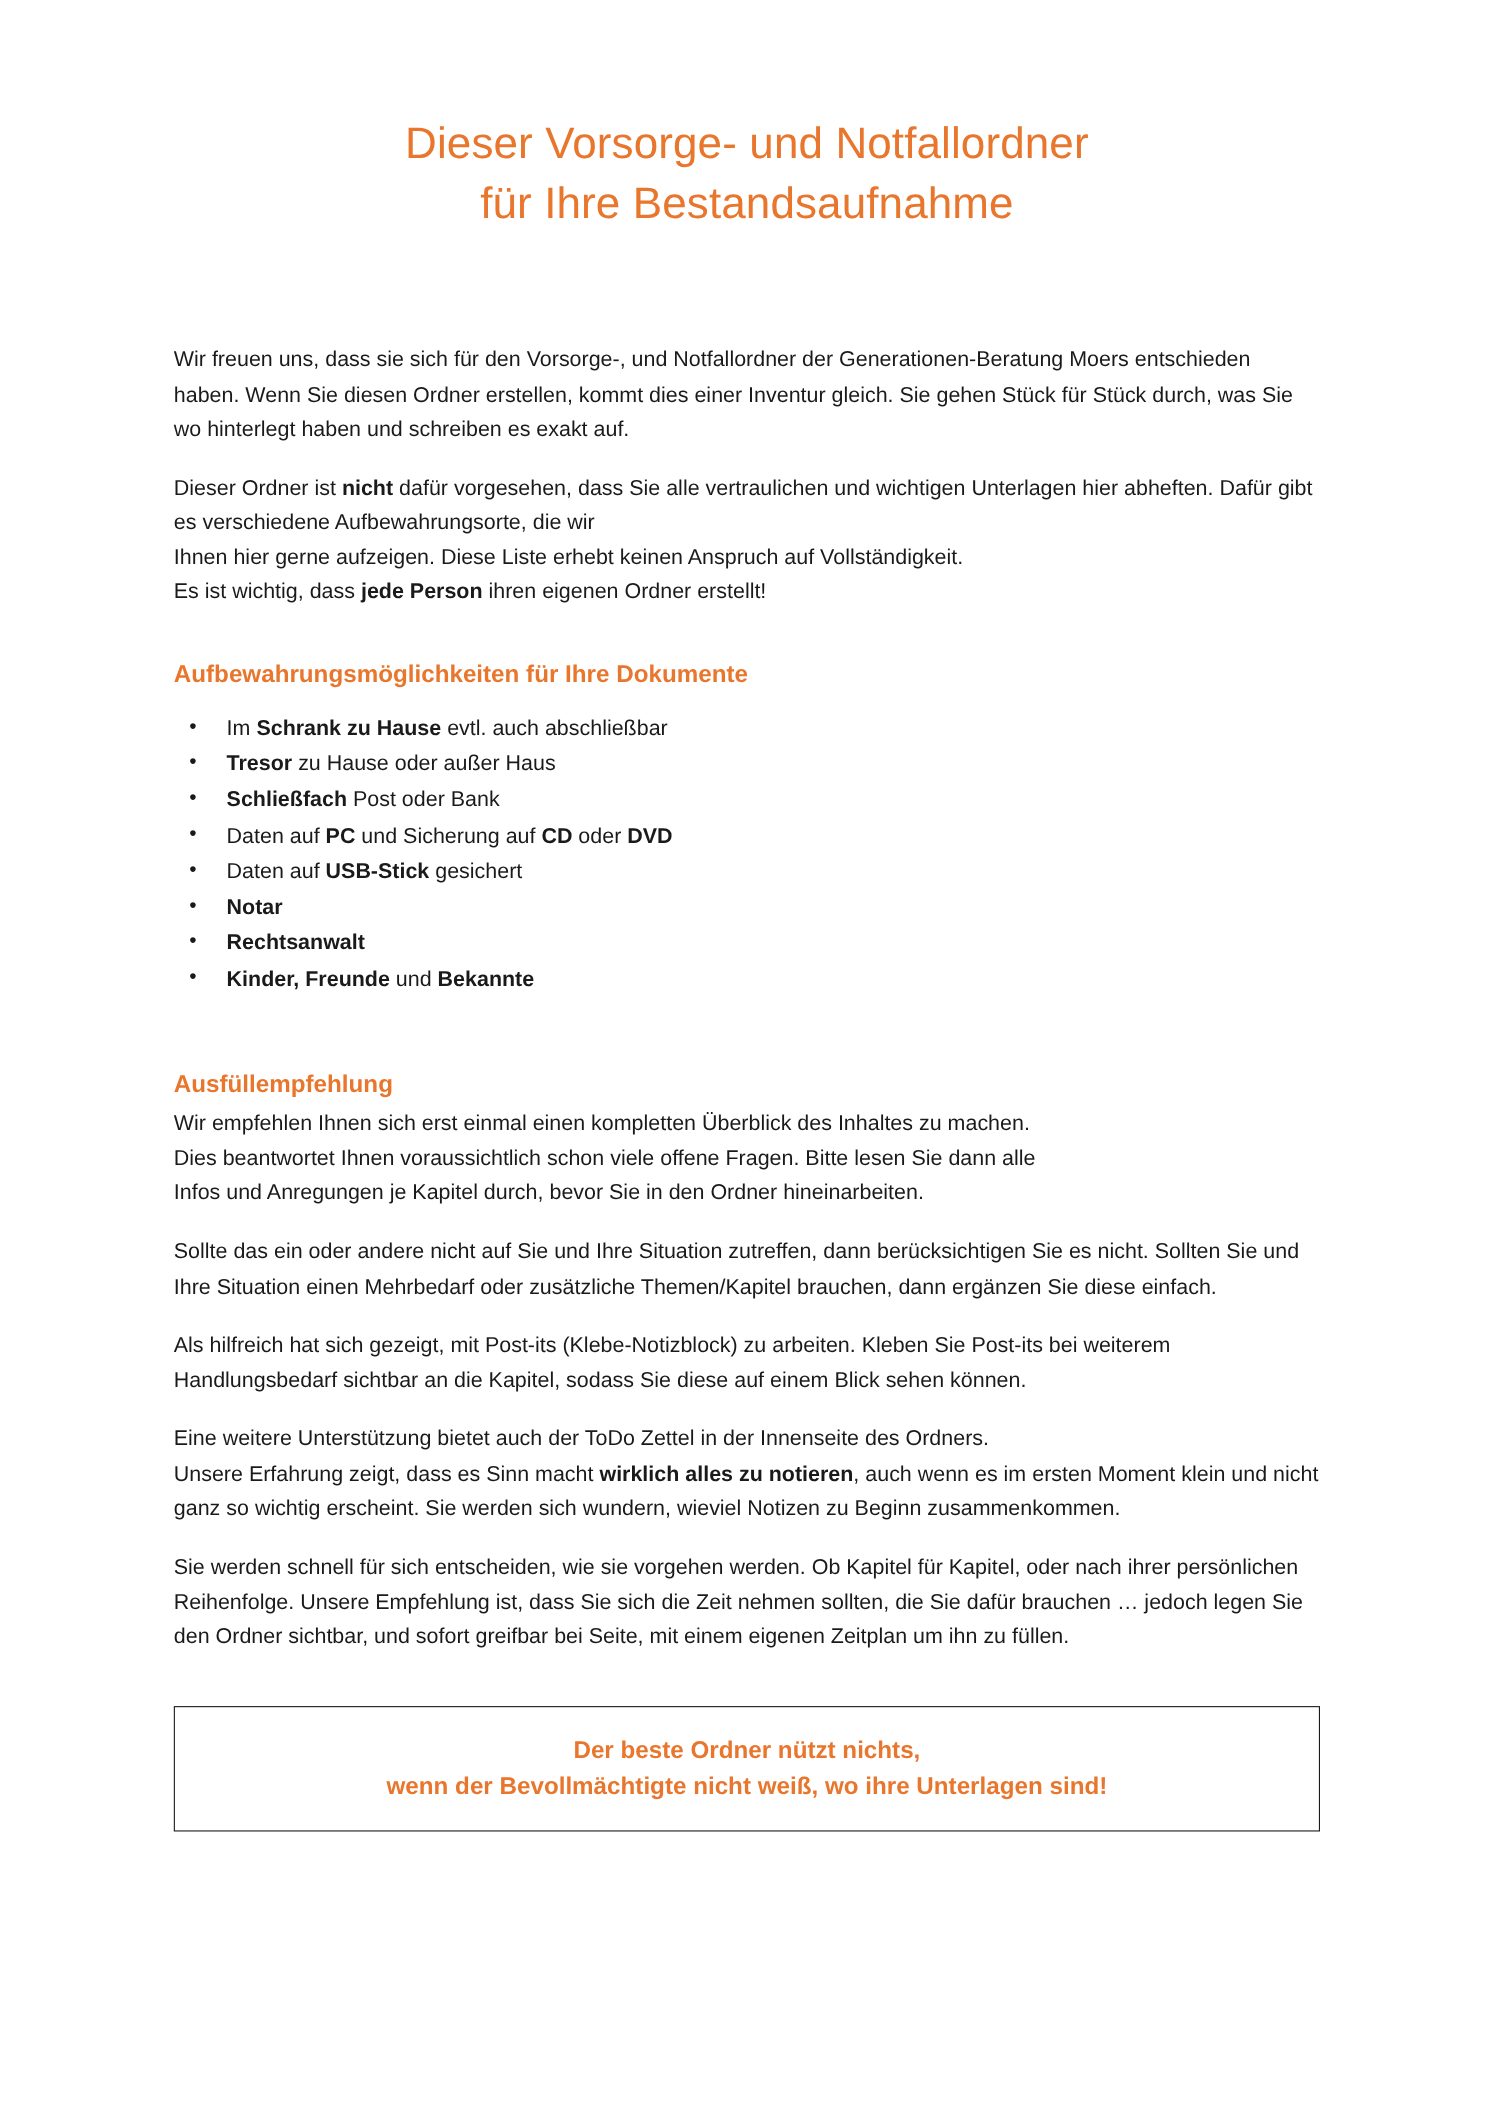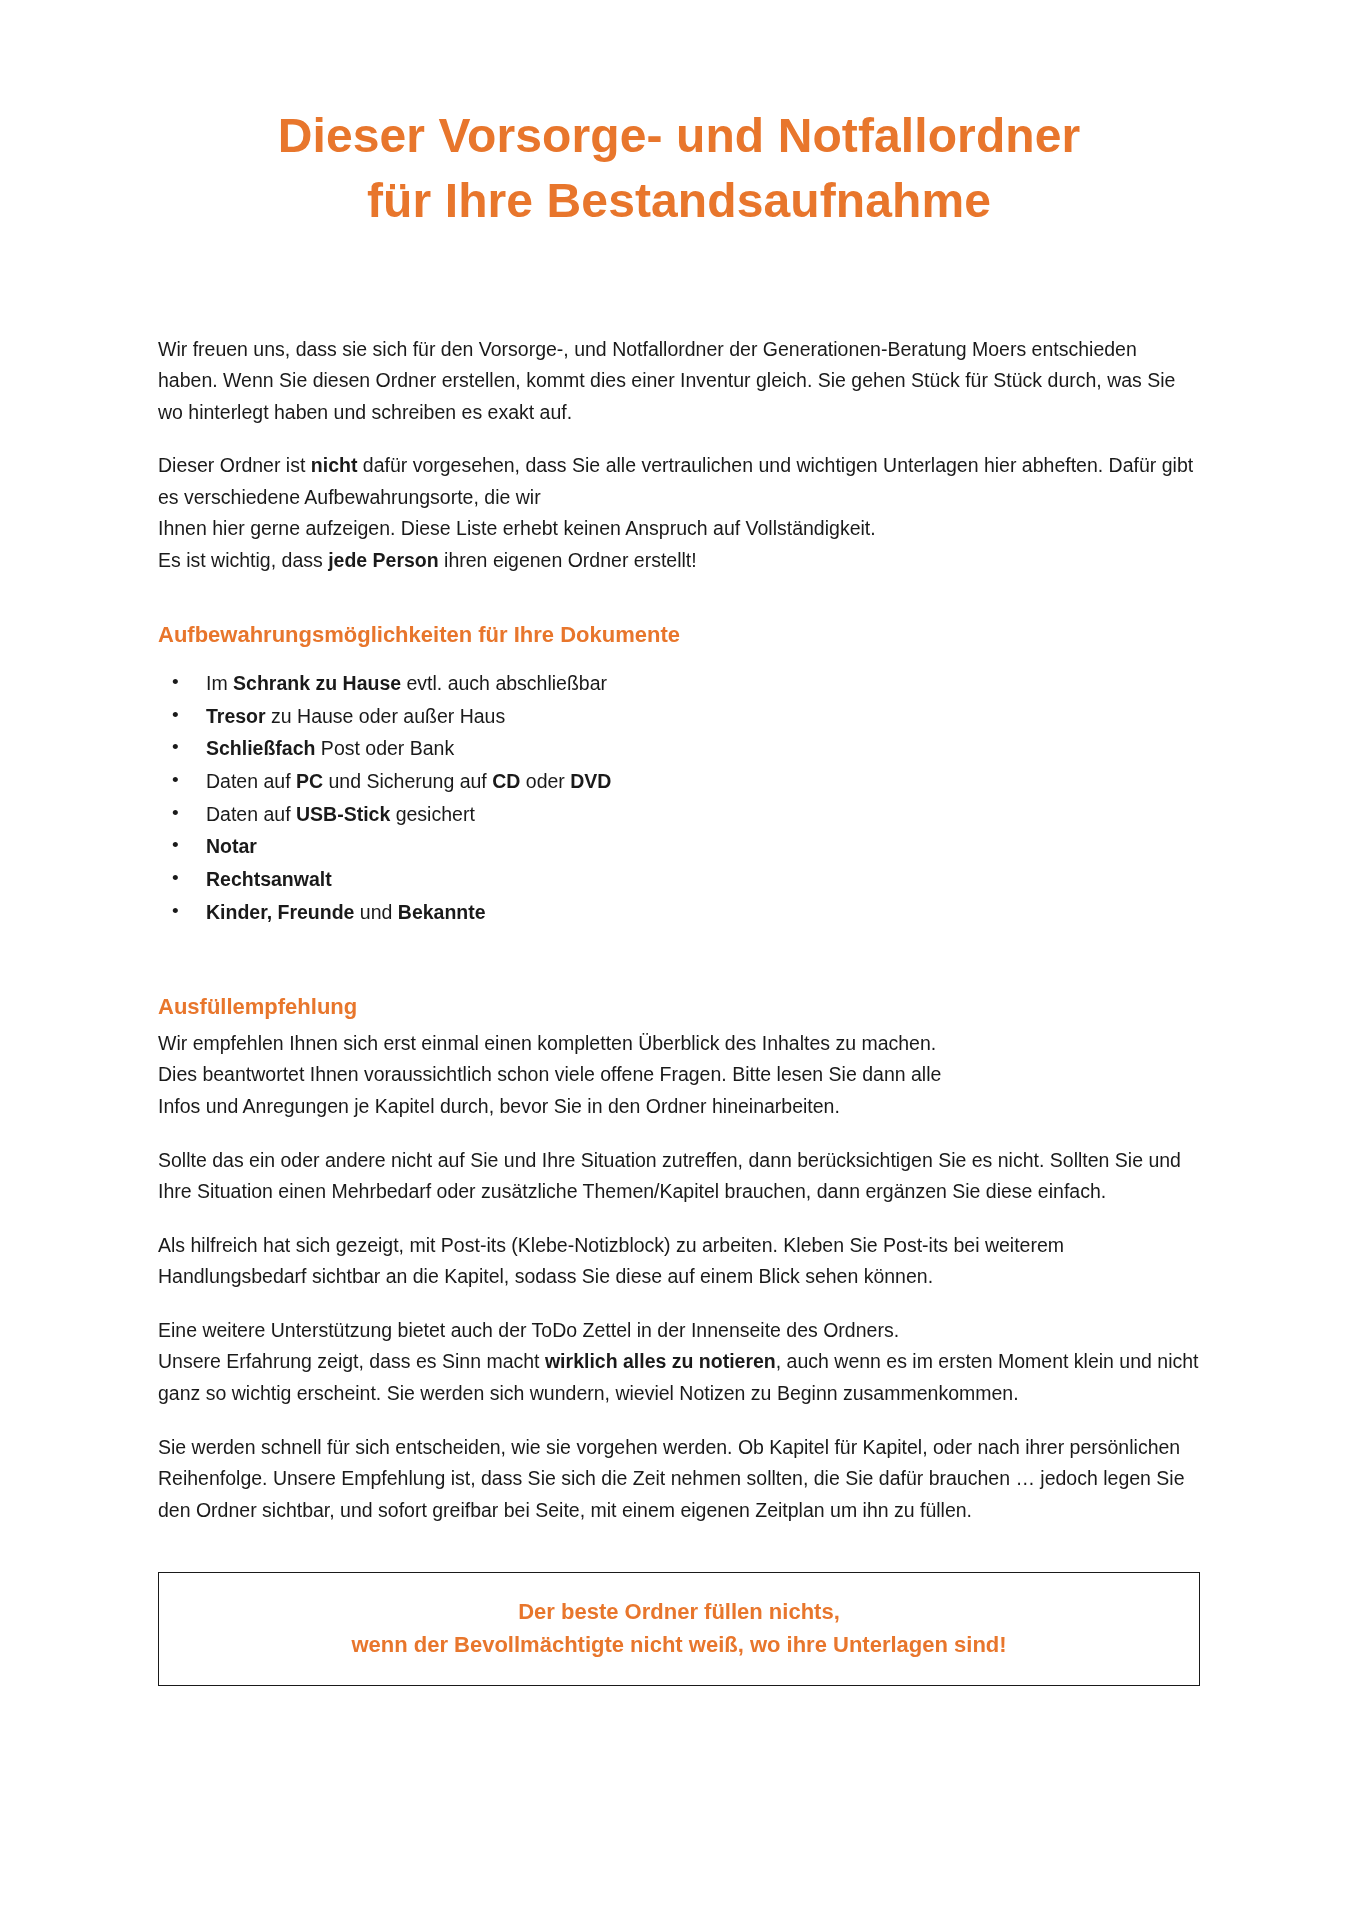--- a/index.html
+++ b/index.html
@@ -25,22 +25,22 @@
   .content {
     position: absolute;
     left: 158px;
     top: 0;
     width: 1042px;
   }
 
   
   .doc-title {
     color: #E8762C;
-    font-size: 48px;
-    font-weight: bold;
+    font-size: 40px;
+    font-weight: normal;
     text-align: center;
     line-height: 1.35;
     margin-top: 104px;
     margin-bottom: 12px;
     letter-spacing: 0.1px;
   }
   .doc-title .line {
     display: block;
   }
 
@@ -166,19 +166,19 @@
     <p class="para">Als hilfreich hat sich gezeigt, mit Post-its (Klebe-Notizblock) zu arbeiten. Kleben Sie Post-its bei weiterem Handlungsbedarf sichtbar an die Kapitel, sodass Sie diese auf einem Blick sehen können.</p>
 
     <p class="para">
       <span>Eine weitere Unterstützung bietet auch der ToDo Zettel in der Innenseite des Ordners.</span><br>
       <span>Unsere Erfahrung zeigt, dass es Sinn macht </span><b>wirklich alles zu notieren</b><span>, auch wenn es im ersten Moment klein und nicht ganz so wichtig erscheint. Sie werden sich wundern, wieviel Notizen zu Beginn zusammenkommen.</span>
     </p>
 
     <p class="para">Sie werden schnell für sich entscheiden, wie sie vorgehen werden. Ob Kapitel für Kapitel, oder nach ihrer persönlichen Reihenfolge. Unsere Empfehlung ist, dass Sie sich die Zeit nehmen sollten, die Sie dafür brauchen … jedoch legen Sie den Ordner sichtbar, und sofort greifbar bei Seite, mit einem eigenen Zeitplan um ihn zu füllen.</p>
 
     <div class="callout-box">
-      <span class="callout-line">Der beste Ordner füllen nichts,</span>
+      <span class="callout-line">Der beste Ordner nützt nichts,</span>
       <span class="callout-line">wenn der Bevollmächtigte nicht weiß, wo ihre Unterlagen sind!</span>
     </div>
 
   </div>
 
 </div>
 
 </body></html>

